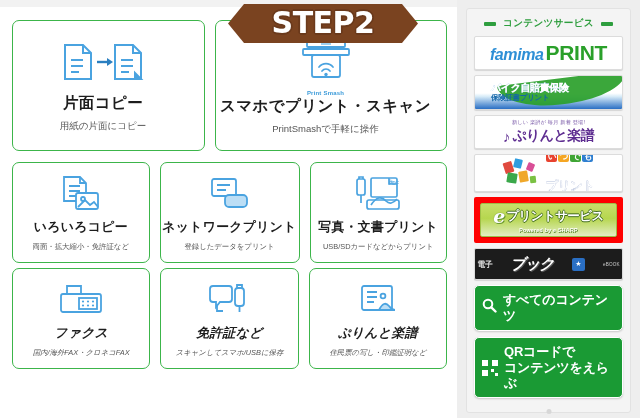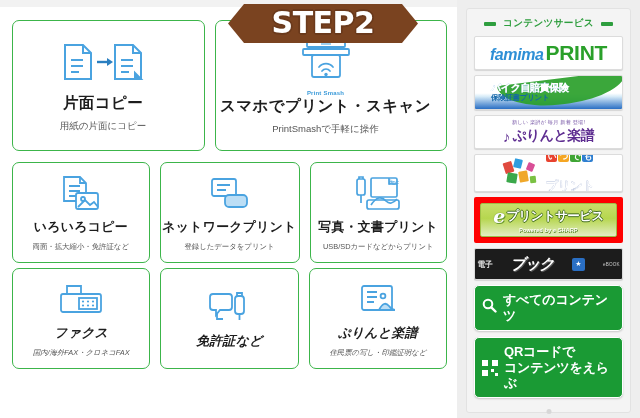--- a/index.html
+++ b/index.html
@@ -493,20 +493,21 @@
             <g fill="none" stroke="#4aa3e0" stroke-width="1.8">
               <path d="M6 4 h16 a3 3 0 0 1 3 3 v10 a3 3 0 0 1 -3 3 h-9 l-4 5 v-5 h-3 a3 3 0 0 1 -3 -3 v-10 a3 3 0 0 1 3 -3 z"></path>
               <path d="M10 24 v5 h6"></path>
               <rect x="28" y="6" width="9" height="18" rx="3"></rect>
               <path d="M30 6 v-3 h5 v3"></path>
               <path d="M32.5 24 v6"></path>
             </g>
           </svg>
         </div>
         <div class="card-title">免許証など</div>
+        <div class="card-sub">スキャンしてスマホ/USBに保存</div>
       </div>
 
       <div class="card card-sm">
         <div class="card-icon">
           <svg width="44" height="34" viewBox="0 0 44 34">
             <g fill="none" stroke="#4aa3e0" stroke-width="1.8">
               <rect x="6" y="4" width="30" height="24" rx="2"></rect>
               <path d="M11 10 h10 M11 15 h10 M11 20 h7"></path>
               <path d="M23 28 q5 -10 10 -4 q3 4 6 4 z" fill="#bcdef5"></path>
               <circle cx="27" cy="14" r="2.4"></circle>

